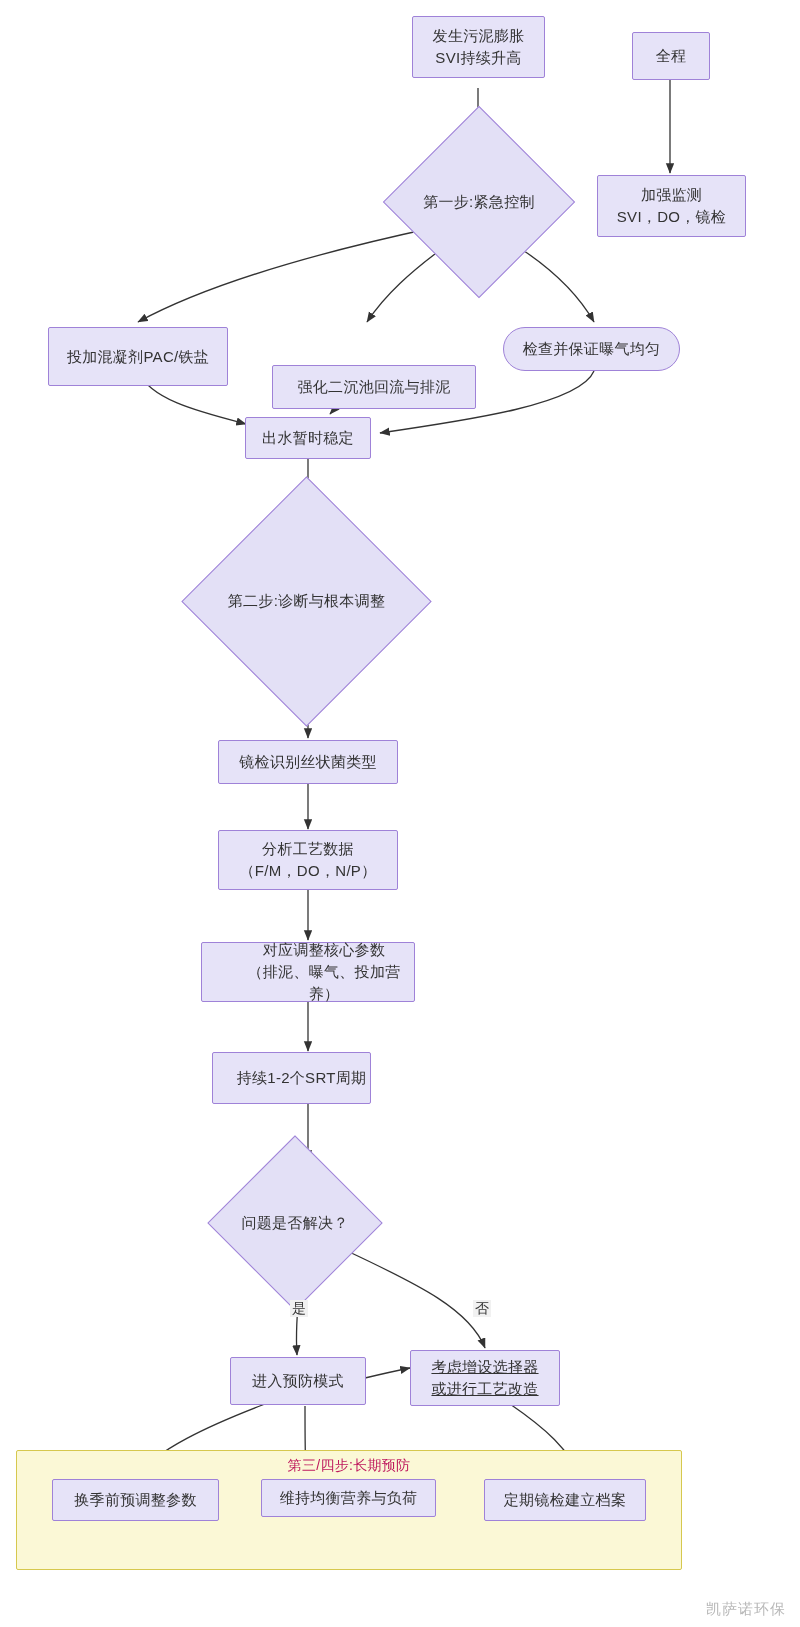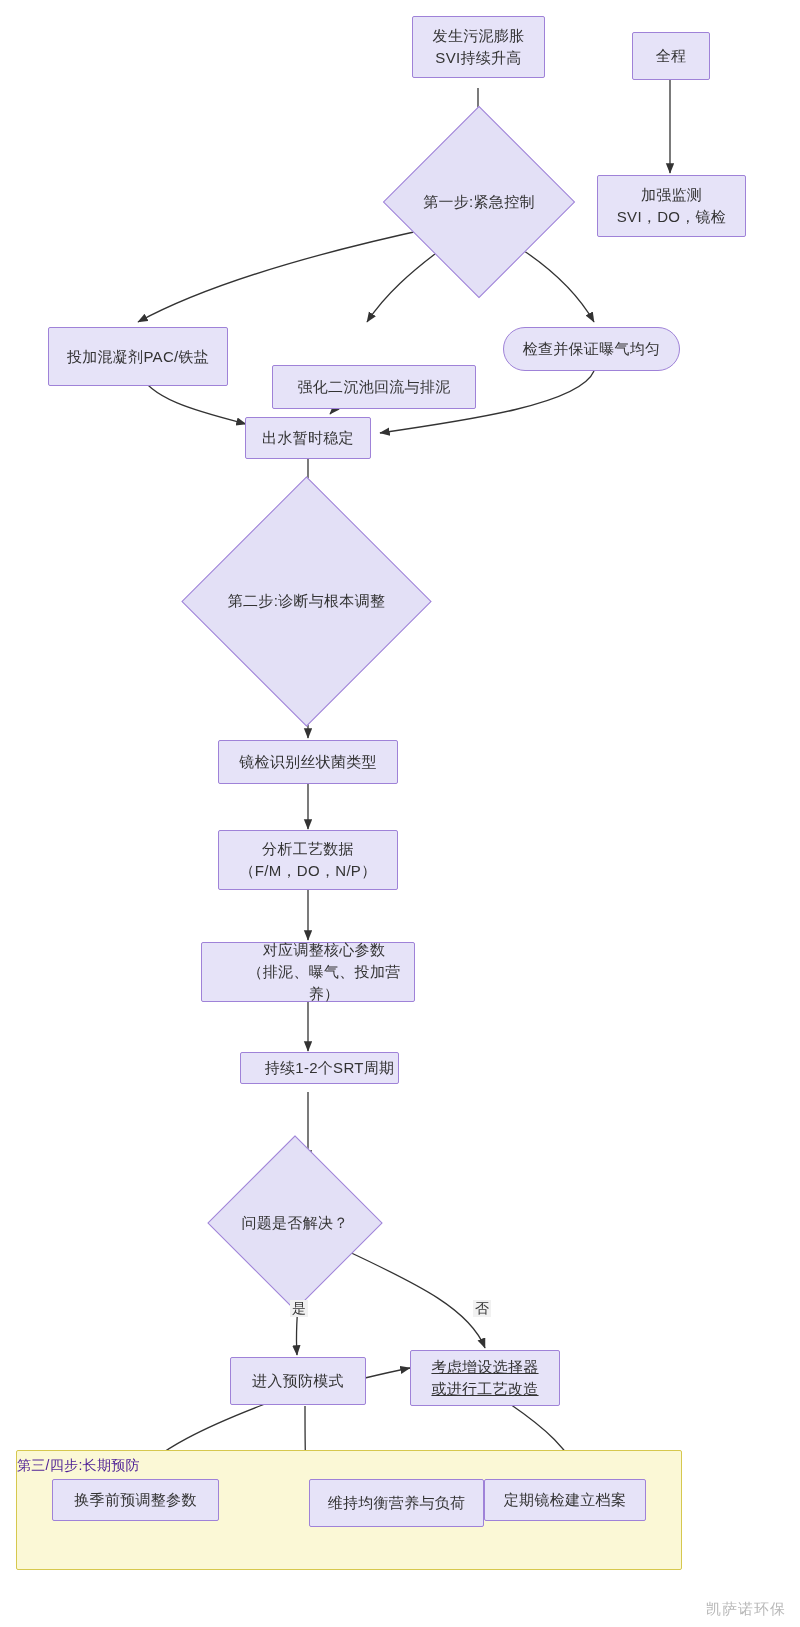--- a/index.html
+++ b/index.html
@@ -70,25 +70,25 @@
   .subgraph {
     position: absolute;
     box-sizing: border-box;
     background: #fbf8d6;
     border: 1px solid #d6c84e;
     border-radius: 2px;
   }
   .subgraph-title {
     position: absolute;
     width: 100%;
-    text-align: left;
+    text-align: center;
     top: 6px;
     left: 0;
     font-size: 14px;
-    color: #4c1d95;
+    color: #be185d;
     letter-spacing: 0.3px;
   }
   .edge-label {
     position: absolute;
     background: #f1f1f1;
     color: #333333;
     font-size: 14px;
     padding: 0 2px;
     line-height: 1.2;
     white-space: nowrap;
@@ -183,37 +183,37 @@
   </div>
 
   <div class="node" style="left:218px; top:740px; width:180px; height:44px;">镜检识别丝状菌类型</div>
 
   <div class="node" style="left:218px; top:830px; width:180px; height:60px;">分析工艺数据
 （F/M，DO，N/P）</div>
 
   <div class="node" style="left:201px; top:942px; width:214px; height:60px;padding-left:32px;">对应调整核心参数
 （排泥、曝气、投加营养）</div>
 
-  <div class="node" style="left:240px; top:1052px; width:159px; height:32px;padding-left:20px;">持续1-2个SRT周期</div>
+  <div class="node" style="left:212px; top:1052px; width:159px; height:52px;padding-left:20px;">持续1-2个SRT周期</div>
 
   <div class="diamond-wrap" style="left:233px; top:1161px; width:124px; height:124px;">
     <div class="diamond-shape"></div>
     <div class="diamond-label">问题是否解决？</div>
   </div>
 
   <div class="edge-label" style="left:290px; top:1300px;">是</div>
 
   <div class="edge-label" style="left:473px; top:1300px;">否</div>
 
   <div class="node" style="left:230px; top:1357px; width:136px; height:48px;">进入预防模式</div>
 
   <div class="node" style="left:410px; top:1350px; width:150px; height:56px;text-decoration:underline;">考虑增设选择器
 或进行工艺改造</div>
 
   <div class="node" style="left:52px; top:1479px; width:167px; height:42px;">换季前预调整参数</div>
 
-  <div class="node" style="left:261px; top:1479px; width:175px; height:48px;margin-left:48px;">维持均衡营养与负荷</div>
+  <div class="node" style="left:261px; top:1479px; width:175px; height:38px;">维持均衡营养与负荷</div>
 
   <div class="node" style="left:484px; top:1479px; width:162px; height:42px;">定期镜检建立档案</div>
 
   <div class="watermark">凯萨诺环保</div>
 
 </div>
 
 </body></html>

